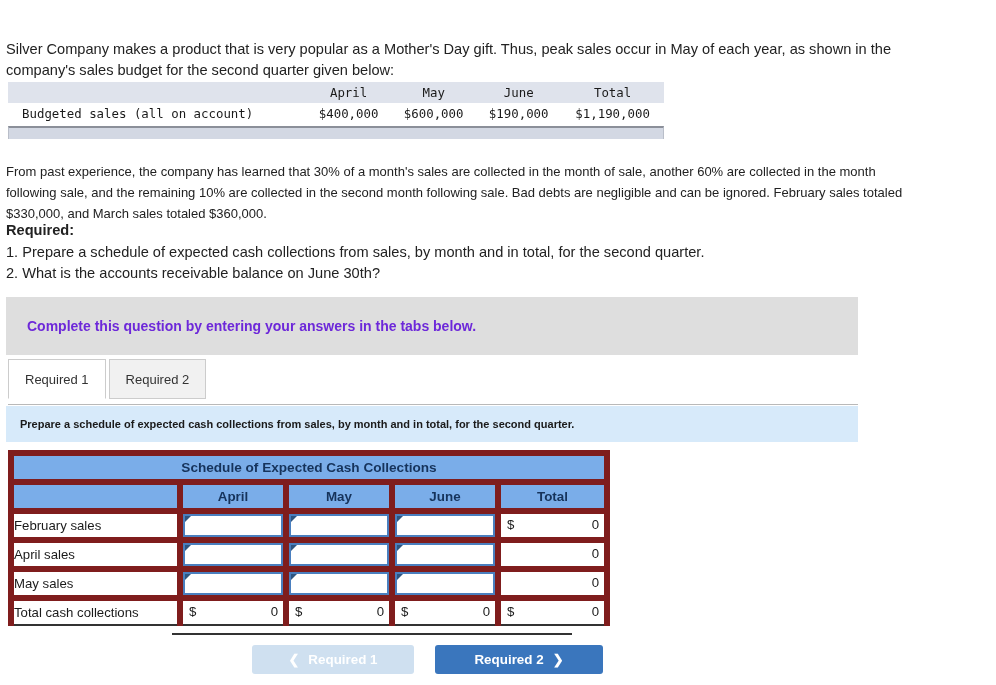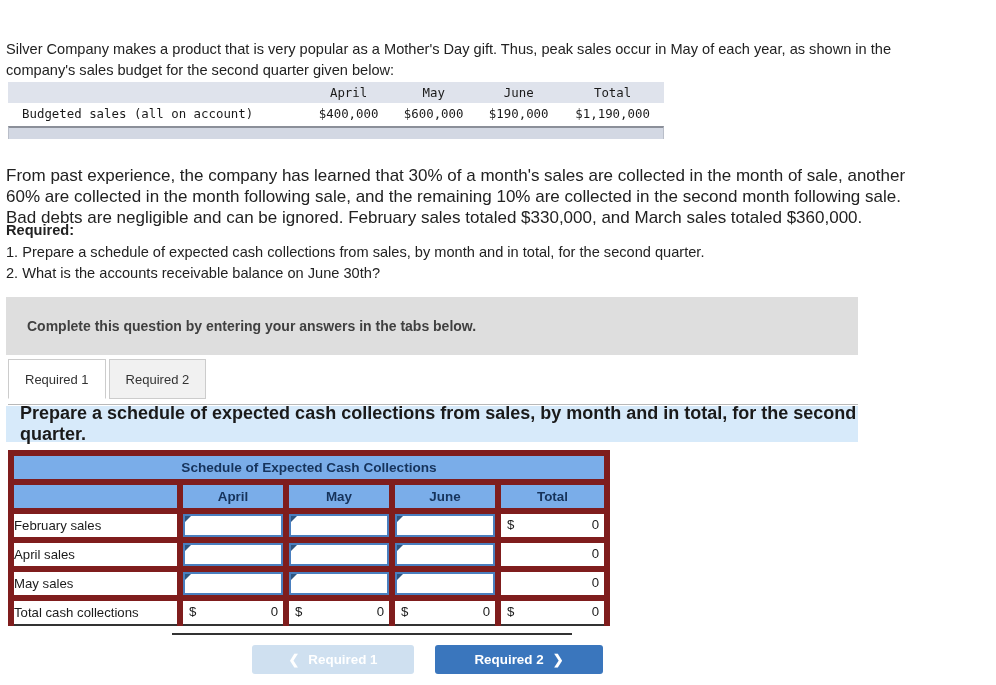--- a/index.html
+++ b/index.html
@@ -74,21 +74,21 @@
     border-right: 1px solid #b9bec9;
     margin-top: 2px;
   }
 
   
   .para2 {
     position: absolute;
     left: 6px;
     top: 148px;
     width: 910px;
-    font-size: 17px;
+    font-size: 13px;
     line-height: 21px;
     color: #222222;
   }
 
   
   .required-block {
     position: absolute;
     left: 6px;
     top: 220px;
     width: 820px;
@@ -107,21 +107,21 @@
     top: 297px;
     width: 852px;
     height: 58px;
     background: #dedede;
     display: flex;
     align-items: center;
   }
   .gray-banner span {
     font-size: 14px;
     font-weight: bold;
-    color: #404040;
+    color: #6d28d9;
     padding-left: 21px;
   }
 
   
   .tabs {
     position: absolute;
     left: 8px;
     top: 359px;
     display: flex;
     align-items: flex-end;
@@ -160,21 +160,21 @@
     left: 6px;
     top: 406px;
     width: 852px;
     height: 36px;
     background: #d7eafa;
     display: flex;
     align-items: center;
     z-index: 2;
   }
   .blue-strip span {
-    font-size: 18px;
+    font-size: 11px;
     font-weight: bold;
     color: #1a1a1a;
     padding-left: 14px;
   }
 
   
   .sched-wrap {
     position: absolute;
     left: 8px;
     top: 450px;

